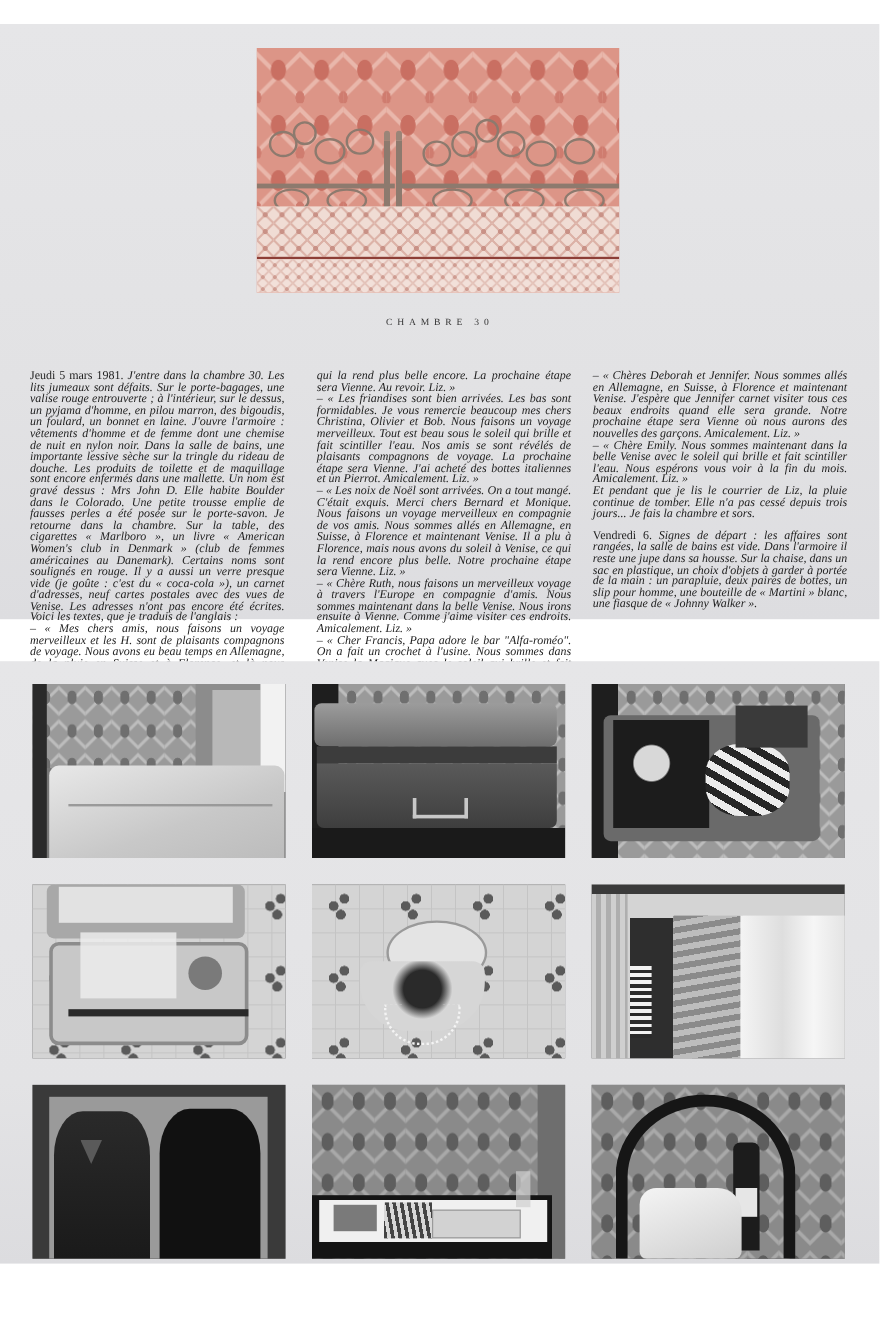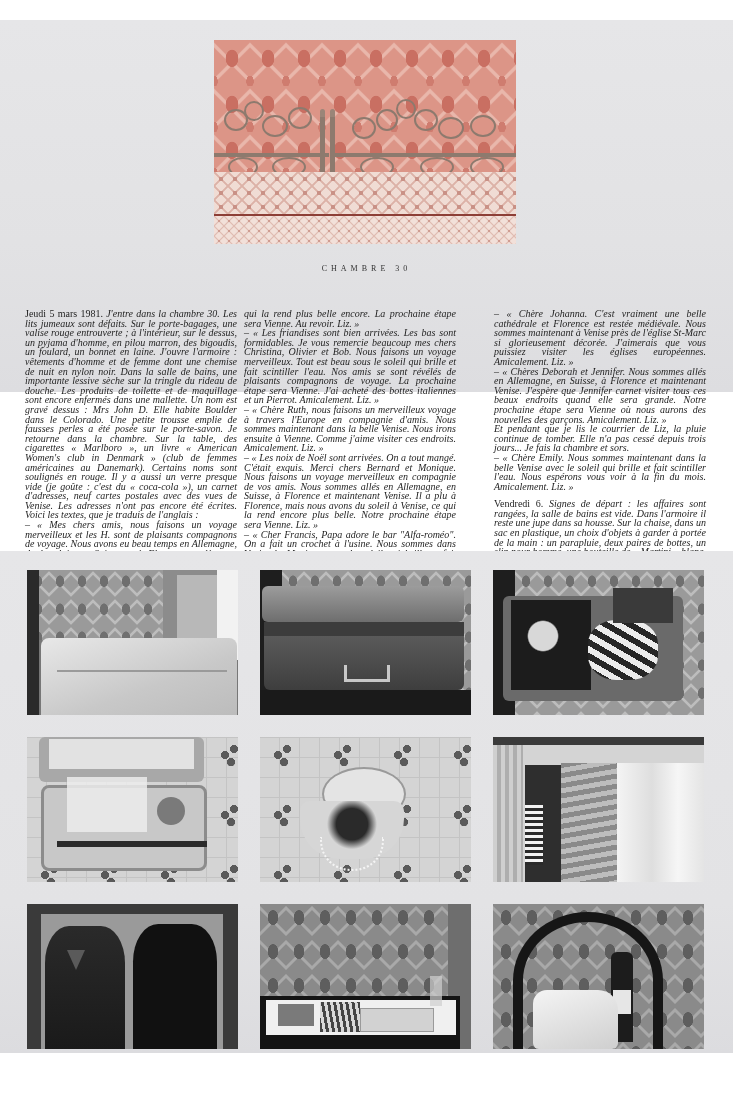--- a/index.html
+++ b/index.html
@@ -4,21 +4,21 @@
 <style>
   html, body { margin: 0; padding: 0; }
   body {
     width: 733px; height: 1100px; background: #ffffff; position: relative; overflow: hidden;
     font-family: "Liberation Serif", "DejaVu Serif", serif;
   }
   .panel {
     position: absolute; left: 0; width: 733px;
     background: linear-gradient(180deg, #e6e6e8 0%, #e2e2e4 60%, #dddde0 100%);
   }
-  #panel-top { top: 20px; height: 372px; }
+  #panel-top { top: 20px; height: 496px; }
   #panel-bottom { top: 551px; height: 502px; background: linear-gradient(180deg, #e6e6e8 0%, #e3e3e5 70%, #dcdcdf 100%); }
 
   
   .hero {
     position: absolute; left: 214px; top: 20px; width: 302px; height: 204px; overflow: hidden;
     background-color: #d98f82;
   }
   .hero .wall {
     position: absolute; left: 0; top: 0; width: 100%; height: 135px;
     background-color: #dc9587;
@@ -69,21 +69,21 @@
   }
 
   .textcol {
     position: absolute; top: 289px; width: 212px;
     font-size: 10px; line-height: 9.6px; color: #1e1e1e; text-align: justify; font-style: italic;
   }
   .textcol p { margin: 0; }
   .textcol .gap { height: 8px; }
   .textcol .date { font-style: normal; }
   #col1 { left: 25px; }
-  #col2 { left: 244px; font-style: italic; }
+  #col2 { left: 264px; font-style: italic; }
   #col3 { left: 494px; }
 
   
   .photo {
     position: absolute; width: 211px; height: 145px; overflow: hidden; background: #777;
   }
   .photo .layer { position: absolute; }
   .damask {
     background-color: #9a9a9a;
     background-image:
@@ -151,30 +151,29 @@
   <div class="caption">CHAMBRE 30</div>
 
   <div id="col1" class="textcol">
     <p><span class="date">Jeudi 5 mars 1981.</span><span> J'entre dans la chambre 30. Les lits jumeaux sont défaits. Sur le porte-bagages, une valise rouge entrouverte ; à l'intérieur, sur le dessus, un pyjama d'homme, en pilou marron, des bigoudis, un foulard, un bonnet en laine. J'ouvre l'armoire : vêtements d'homme et de femme dont une chemise de nuit en nylon noir. Dans la salle de bains, une importante lessive sèche sur la tringle du rideau de douche. Les produits de toilette et de maquillage sont encore enfermés dans une mallette. Un nom est gravé dessus : Mrs John D. Elle habite Boulder dans le Colorado. Une petite trousse emplie de fausses perles a été posée sur le porte-savon. Je retourne dans la chambre. Sur la table, des cigarettes « Marlboro », un livre « American Women's club in Denmark » (club de femmes américaines au Danemark). Certains noms sont soulignés en rouge. Il y a aussi un verre presque vide (je goûte : c'est du « coca-cola »), un carnet d'adresses, neuf cartes postales avec des vues de Venise. Les adresses n'ont pas encore été écrites. Voici les textes, que je traduis de l'anglais :</span></p>
     <p>– « Mes chers amis, nous faisons un voyage merveilleux et les H. sont de plaisants compagnons de voyage. Nous avons eu beau temps en Allemagne, de la pluie en Suisse et à Florence, et là nous sommes sous le soleil de Venise</p>
   </div>
 
   <div id="col2" class="textcol">
     <p>qui la rend plus belle encore. La prochaine étape sera Vienne. Au revoir. Liz. »</p>
     <p>– « Les friandises sont bien arrivées. Les bas sont formidables. Je vous remercie beaucoup mes chers Christina, Olivier et Bob. Nous faisons un voyage merveilleux. Tout est beau sous le soleil qui brille et fait scintiller l'eau. Nos amis se sont révélés de plaisants compagnons de voyage. La prochaine étape sera Vienne. J'ai acheté des bottes italiennes et un Pierrot. Amicalement. Liz. »</p>
+    <p>– « Les noix de Noël sont arrivées. On a tout mangé. C'était exquis. Merci chers Bernard et Monique. Nous faisons un voyage merveilleux en compagnie de vos amis. Nous sommes allés en Allemagne, en Suisse, à Florence et maintenant Venise. Il a plu à Florence, mais nous avons du soleil à Venise, ce qui la rend encore plus belle. Notre prochaine étape sera Vienne. Liz. »</p>
     <p>– « Chère Ruth, nous faisons un merveilleux voyage à travers l'Europe en compagnie d'amis. Nous sommes maintenant dans la belle Venise. Nous irons ensuite à Vienne. Comme j'aime visiter ces endroits. Amicalement. Liz. »</p>
-    <p>– « Les noix de Noël sont arrivées. On a tout mangé. C'était exquis. Merci chers Bernard et Monique. Nous faisons un voyage merveilleux en compagnie de vos amis. Nous sommes allés en Allemagne, en Suisse, à Florence et maintenant Venise. Il a plu à Florence, mais nous avons du soleil à Venise, ce qui la rend encore plus belle. Notre prochaine étape sera Vienne. Liz. »</p>
     <p>– « Cher Francis, Papa adore le bar "Alfa-roméo". On a fait un crochet à l'usine. Nous sommes dans Venise la Magique avec le soleil qui brille et fait scintiller l'eau. La prochaine étape sera Johanna. Tendrement. Maman et Papa. »</p>
   </div>
 
   <div id="col3" class="textcol">
-    <p>– « Chère Johanna. C'est vraiment une belle cathédrale et Florence est restée médiévale. Nous sommes maintenant à Venise près de l'église St-Marc si glorieusement décorée. J'aimerais que vous puissiez visiter les églises européennes. Amicalement. Liz. »</p>
     <p>– « Chères Deborah et Jennifer. Nous sommes allés en Allemagne, en Suisse, à Florence et maintenant Venise. J'espère que Jennifer carnet visiter tous ces beaux endroits quand elle sera grande. Notre prochaine étape sera Vienne où nous aurons des nouvelles des garçons. Amicalement. Liz. »</p>
+    <p>– « Chère Emily. Nous sommes maintenant dans la belle Venise avec le soleil qui brille et fait scintiller l'eau. Nous espérons vous voir à la fin du mois. Amicalement. Liz. »</p>
     <p>Et pendant que je lis le courrier de Liz, la pluie continue de tomber. Elle n'a pas cessé depuis trois jours... Je fais la chambre et sors.</p>
-    <p>– « Chère Emily. Nous sommes maintenant dans la belle Venise avec le soleil qui brille et fait scintiller l'eau. Nous espérons vous voir à la fin du mois. Amicalement. Liz. »</p>
     <div class="gap"></div>
     <p><span class="date">Vendredi 6.</span><span> Signes de départ : les affaires sont rangées, la salle de bains est vide. Dans l'armoire il reste une jupe dans sa housse. Sur la chaise, dans un sac en plastique, un choix d'objets à garder à portée de la main : un parapluie, deux paires de bottes, un slip pour homme, une bouteille de « Martini » blanc, une fiasque de « Johnny Walker ».</span></p>
   </div>
 </div>
 
 <div id="panel-bottom" class="panel">
 
   <div class="photo" style="left:27px;top:19px;">
     <div class="layer damask" style="left:0;top:0;width:140px;height:70px;"></div>
     <div class="layer" style="left:0;top:0;width:12px;height:145px;background:#2a2a2a;"></div>

